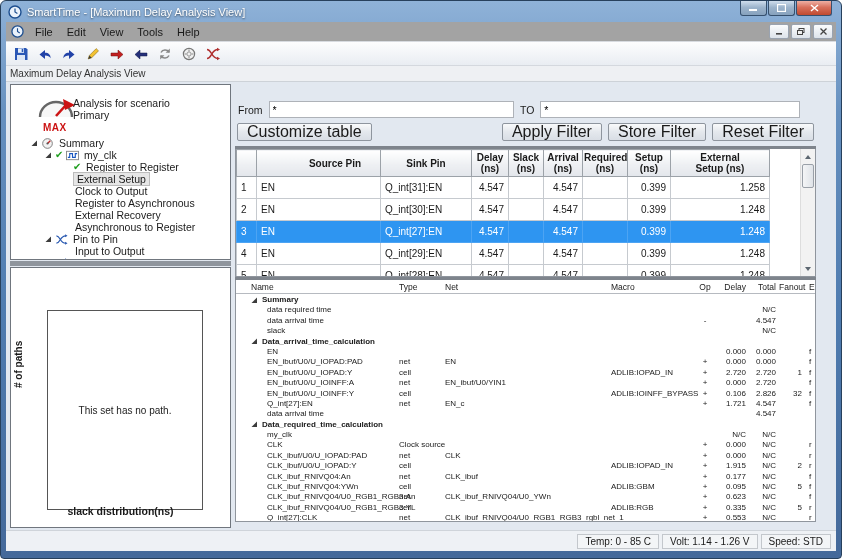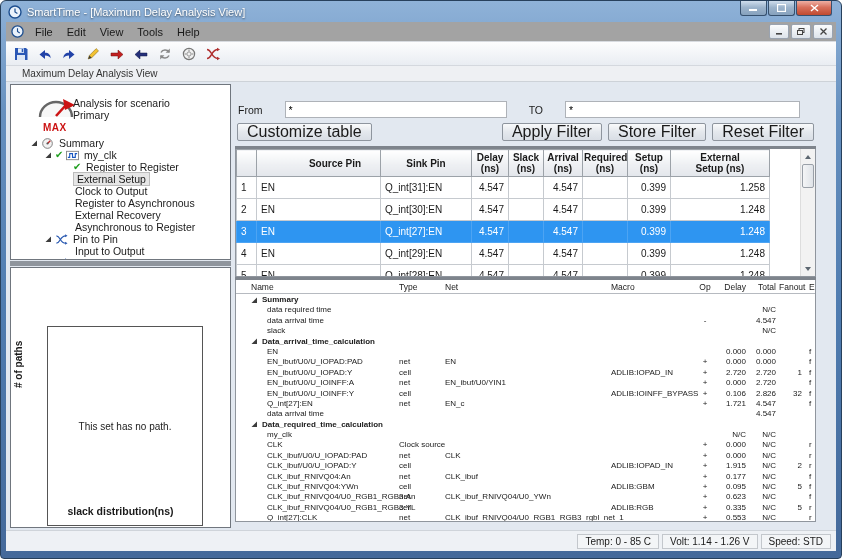--- a/index.html
+++ b/index.html
@@ -30,21 +30,21 @@
   .mdi-btns{margin-left:auto;display:flex;}
   .cbtn{width:18px;height:13px;margin-left:2px;border:1px solid #9aa3b0;border-radius:2px;
      background:linear-gradient(#fbfcfd,#dde3ea);display:flex;align-items:center;justify-content:center;}
 
   .toolbar{height:23px;background:linear-gradient(#fdfdfe,#e9edf2);border-bottom:1px solid #d4d8de;
      display:flex;align-items:center;padding:0 4px;}
   .tb-btn{width:22px;height:20px;display:flex;align-items:center;justify-content:center;margin-right:2px;}
   .tb-btn svg{width:16px;height:16px;}
 
   .viewlabel{height:15px;background:#eef0f3;border-bottom:1px solid #cdd2d8;
-     font-size:10px;display:flex;align-items:center;padding-left:16px;color:#333;}
+     font-size:10px;display:flex;align-items:center;padding-left:4px;color:#333;}
 
   .workspace{flex:1;min-height:0;background:#e2e8f0;display:flex;gap:4px;padding:2px 3px 2px 4px;}
 
   
   .left-col{width:221px;flex:0 0 auto;display:flex;flex-direction:column;}
   .tree-panel{height:174px;background:#fff;border:1px solid #70767e;position:relative;overflow:hidden;}
   .vsplit{height:5px;background:#8f959d;margin:1px 0;}
   .chart-panel{flex:1;background:#fff;border:1px solid #70767e;position:relative;overflow:hidden;}
 
   .logo-wrap{position:absolute;left:8px;top:8px;width:46px;height:40px;margin-left:16px;}
@@ -54,29 +54,29 @@
   .tree{position:absolute;left:4px;right:4px;top:52px;}
   .ti{display:flex;align-items:center;height:12px;line-height:12px;white-space:nowrap;font-size:10.5px;}
   .ti.lvl0{padding-left:16px;} .ti.lvl1{padding-left:30px;} .ti.lvl2{padding-left:58px;}
   .tw{width:10px;flex:0 0 auto;display:flex;align-items:center;}
   .chk{width:11px;color:#1f9e1f;font-size:10px;flex:0 0 auto;}
   .tico{width:16px;flex:0 0 auto;display:flex;align-items:center;}
   .tico svg{width:13px;height:13px;}
   .tlabel{padding:0 2px;}
   .tlabel.hl{background:#e6e6e6;border:1px solid #bcbcbc;padding:0 3px;}
 
-  .plotbox{position:absolute;left:36px;top:58px;width:154px;height:198px;border:1px solid #555;
+  .plotbox{position:absolute;left:36px;top:42px;width:154px;height:198px;border:1px solid #555;
      display:flex;align-items:center;justify-content:center;font-size:10px;color:#222;}
   .ylab{position:absolute;left:2px;top:120px;transform:rotate(-90deg);transform-origin:left top;
      font-size:10px;font-weight:bold;white-space:nowrap;}
   .xlab{position:absolute;left:0;right:0;bottom:10px;text-align:center;font-weight:bold;font-size:10.5px;}
 
   
   .right-col{flex:1;min-width:0;display:flex;flex-direction:column;}
-  .filter-row{display:flex;align-items:center;gap:22px;margin:17px 33px 0 3px;}
+  .filter-row{display:flex;align-items:center;gap:6px;margin:17px 33px 0 3px;}
   .filter-row label{font-size:10.5px;}
   .flt{height:15px;border:1px solid #aeb2b8;background:#fff;font-size:10.5px;padding:0 3px;
      font-family:inherit;}
   .flt.from{flex:1;} .flt.to{flex:1.06;}
   .btns-row{display:flex;align-items:center;margin:5px 19px 0 2px;}
   .btn{height:18px;border:1px solid #8e959e;border-radius:2px;background:linear-gradient(#f9fafb,#e4e8ed 50%,#d9dee5);
      font-size:16px;padding:0 9px;display:flex;align-items:center;box-sizing:border-box;}
   .btn+.btn{margin-left:6px;}
   .spacer{flex:1;}
 

